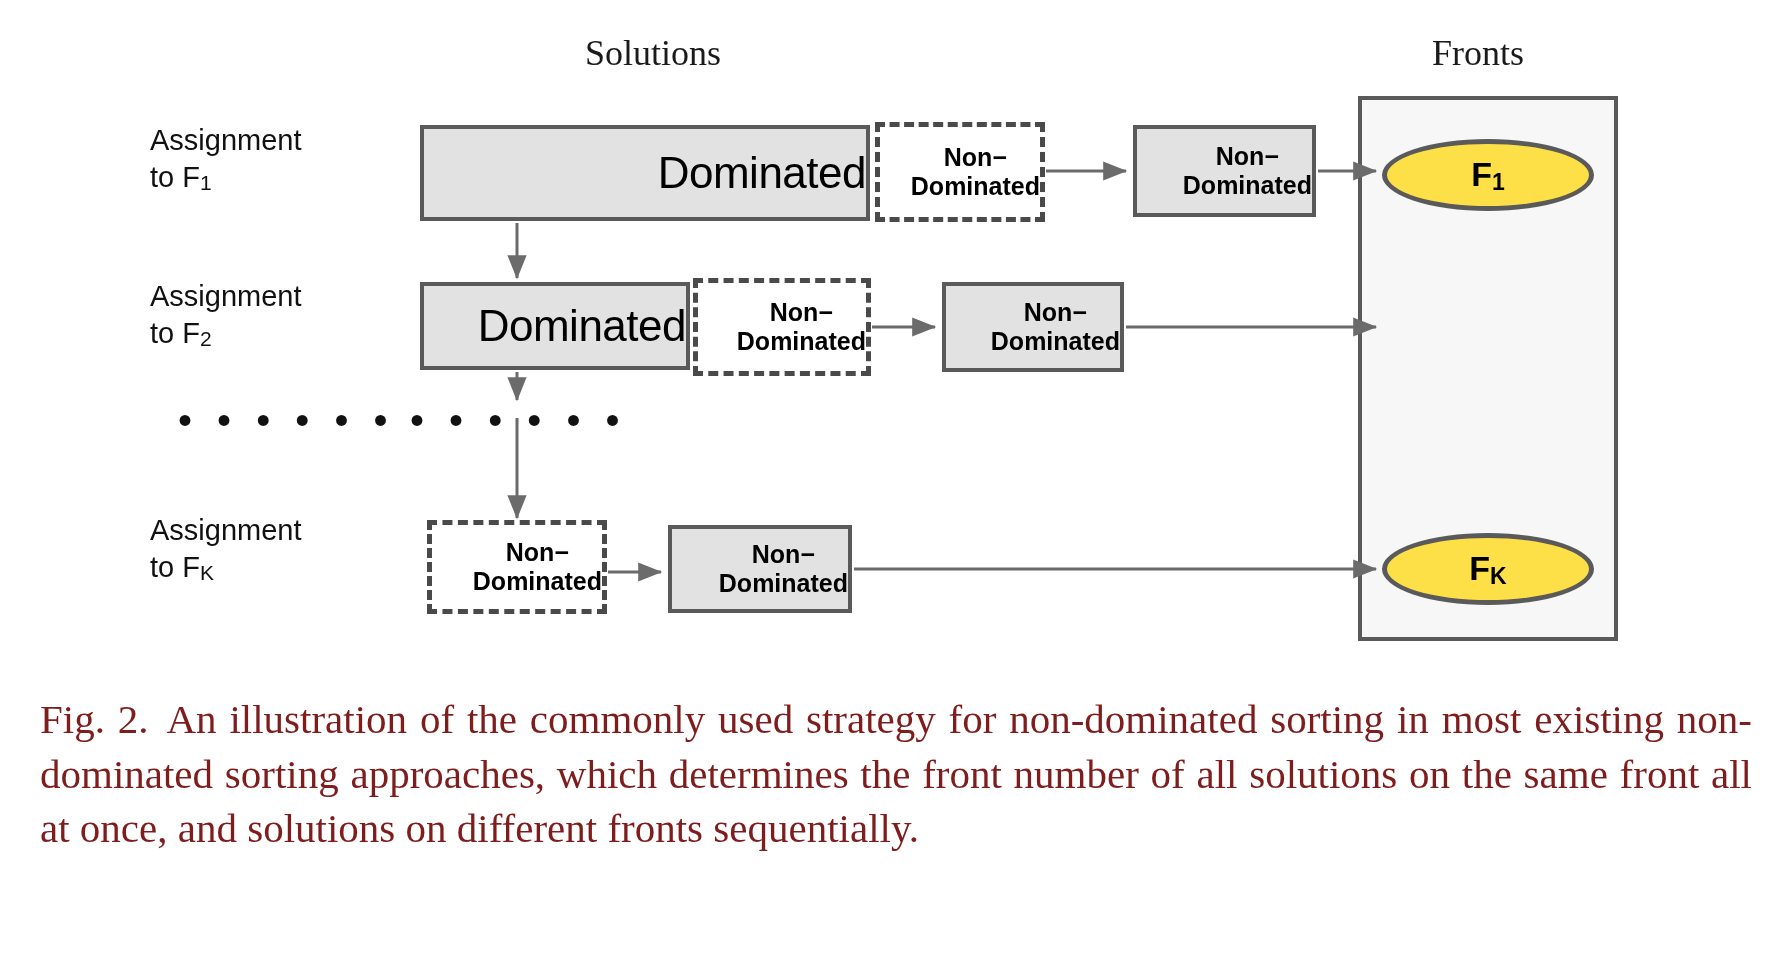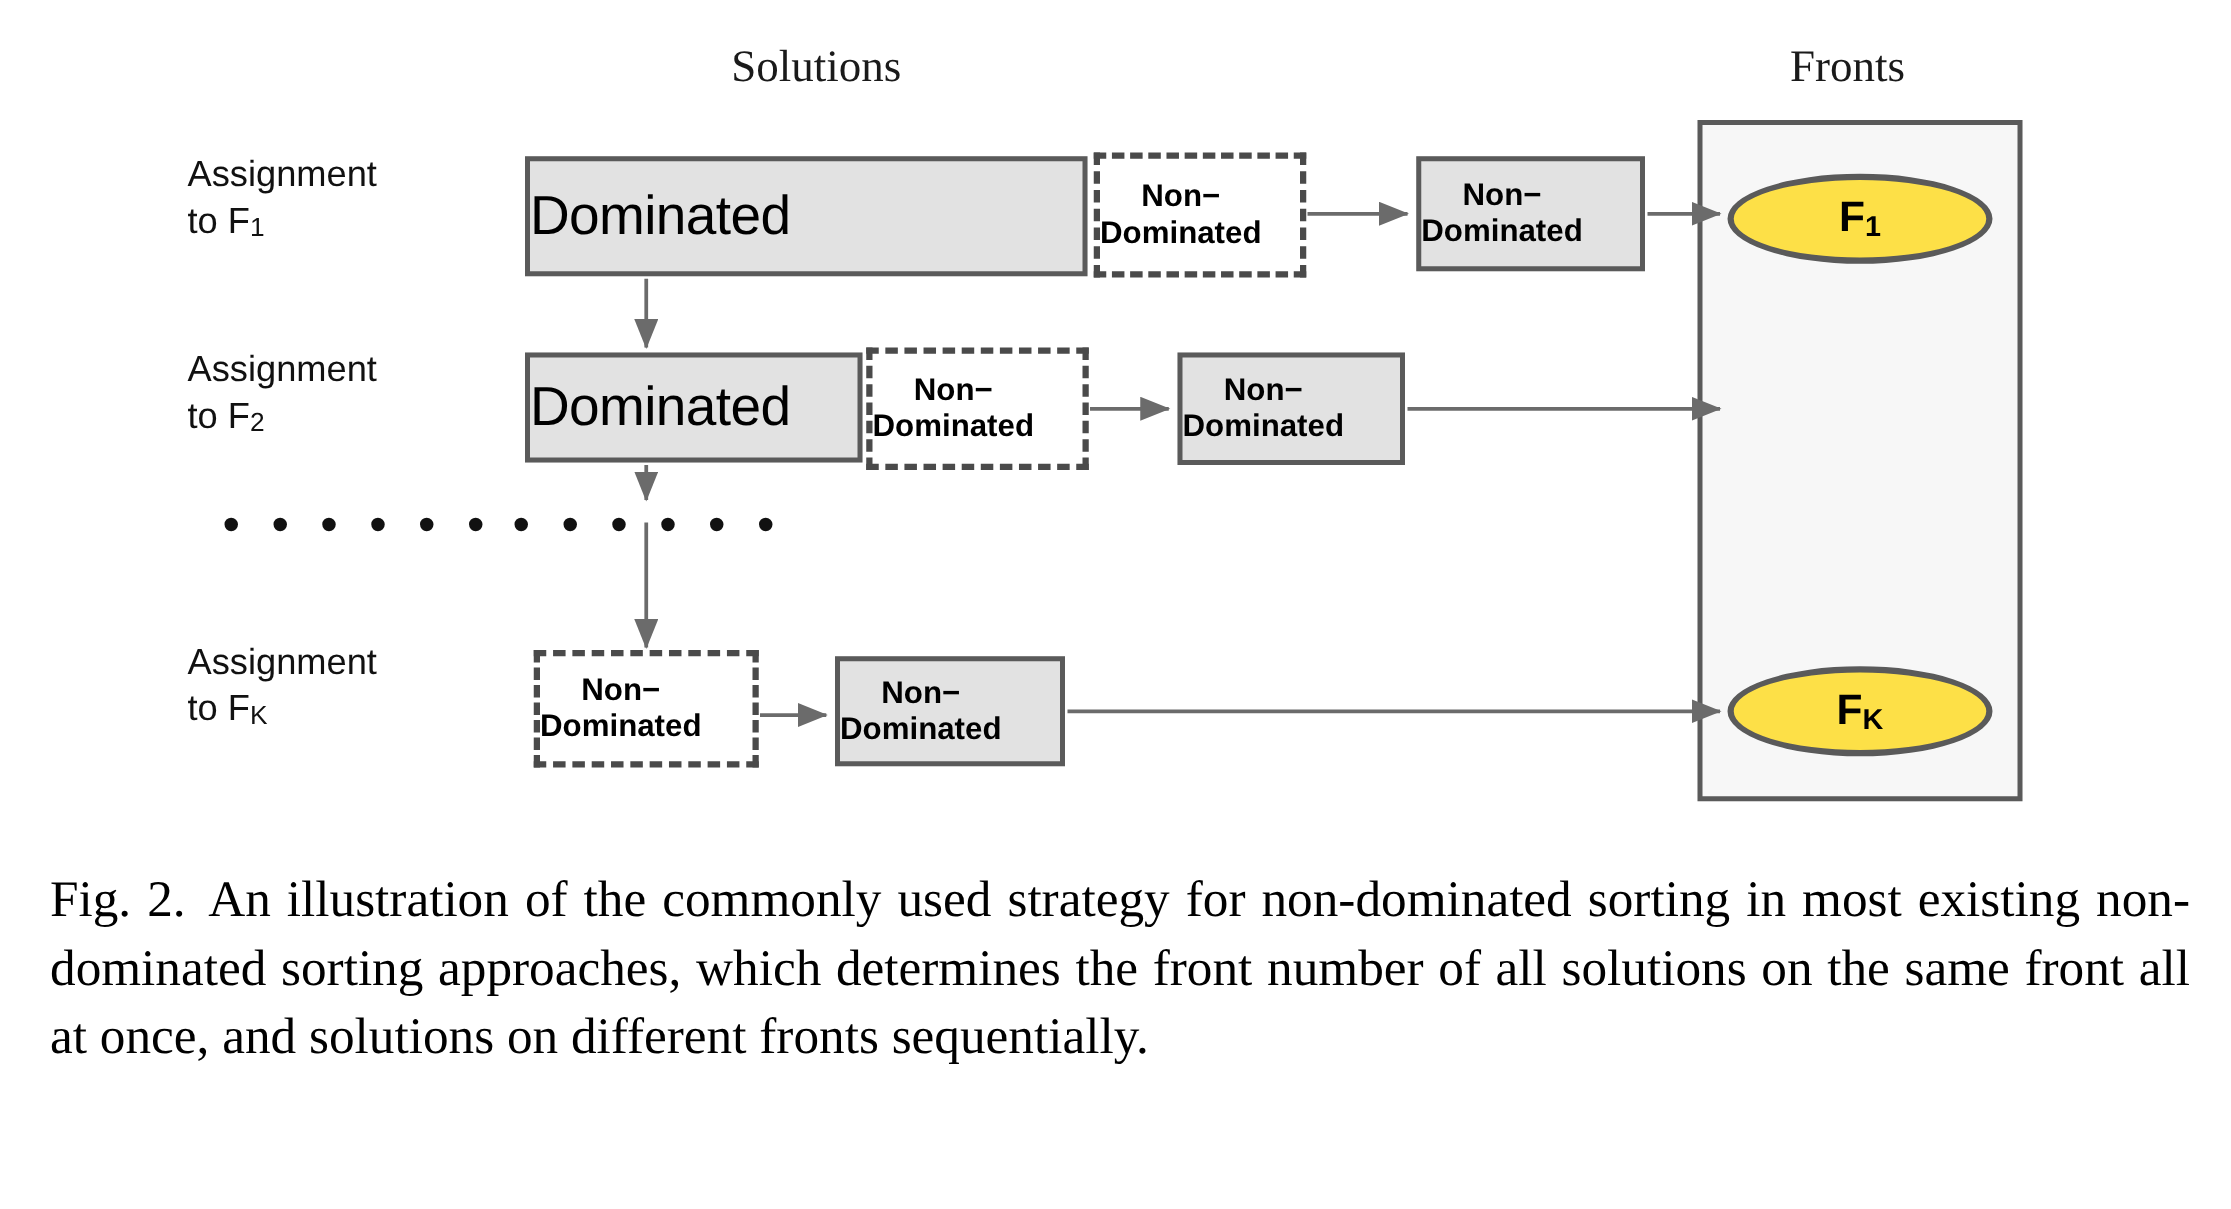--- a/index.html
+++ b/index.html
@@ -64,21 +64,21 @@
   #dots-front { left: 1378px; top: 398px; }
 
   
   .box {
     position: absolute;
     box-sizing: border-box;
     background: #e2e2e2;
     border: 4px solid #5a5a5a;
     display: flex;
     align-items: center;
-    justify-content: flex-start;
+    justify-content: flex-end;
     text-align: center;
     color: #000000;
   }
   .box.dashed {
     background: #ffffff;
     border: 5px dashed #4a4a4a;
   }
   .box .big {
     font-size: 44px;
     font-weight: 400;
@@ -152,21 +152,21 @@
 
   
   #caption {
     position: absolute;
     left: 40px;
     top: 692px;
     width: 1712px;
     font-family: "Liberation Serif", serif;
     font-size: 41px;
     line-height: 1.33;
-    color: #000000;
+    color: #7f1d1d;
     text-align: justify;
     text-justify: inter-word;
   }
   #caption .figno { margin-right: 18px; }
 </style>
 </head>
 <body>
 
 <div id="figure">
 

